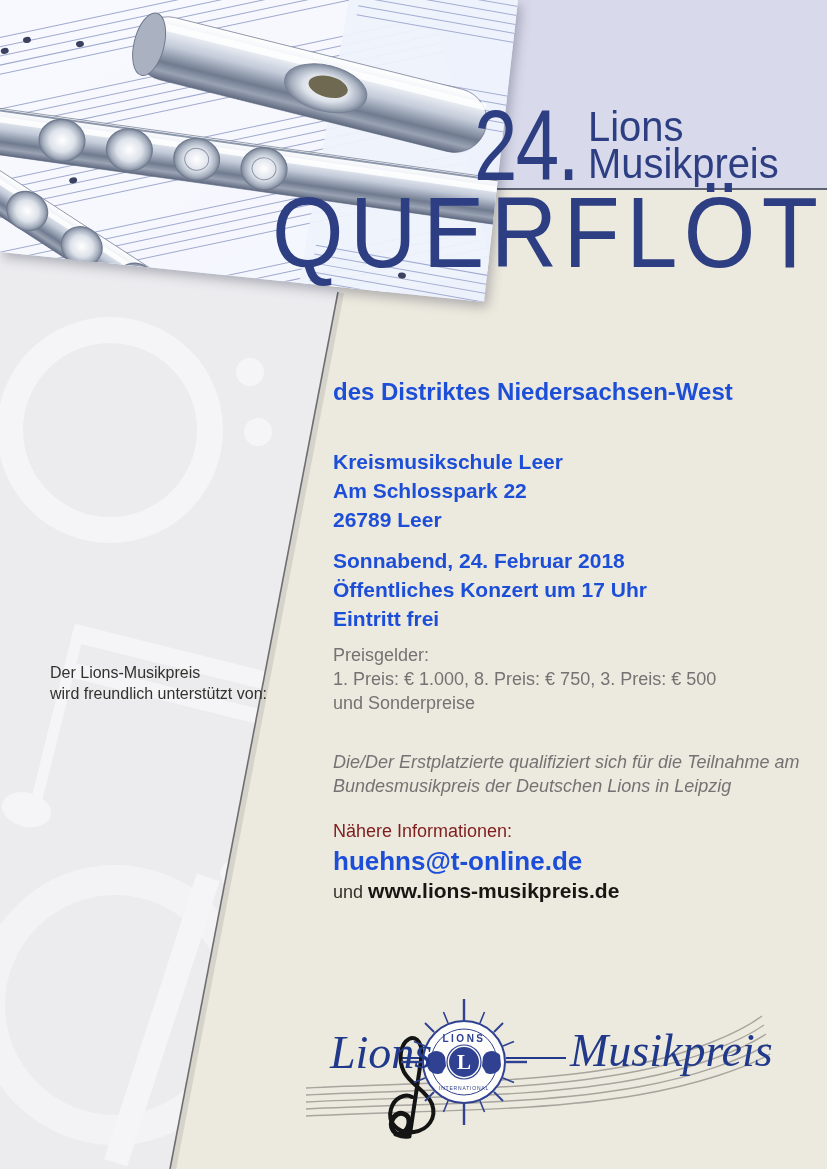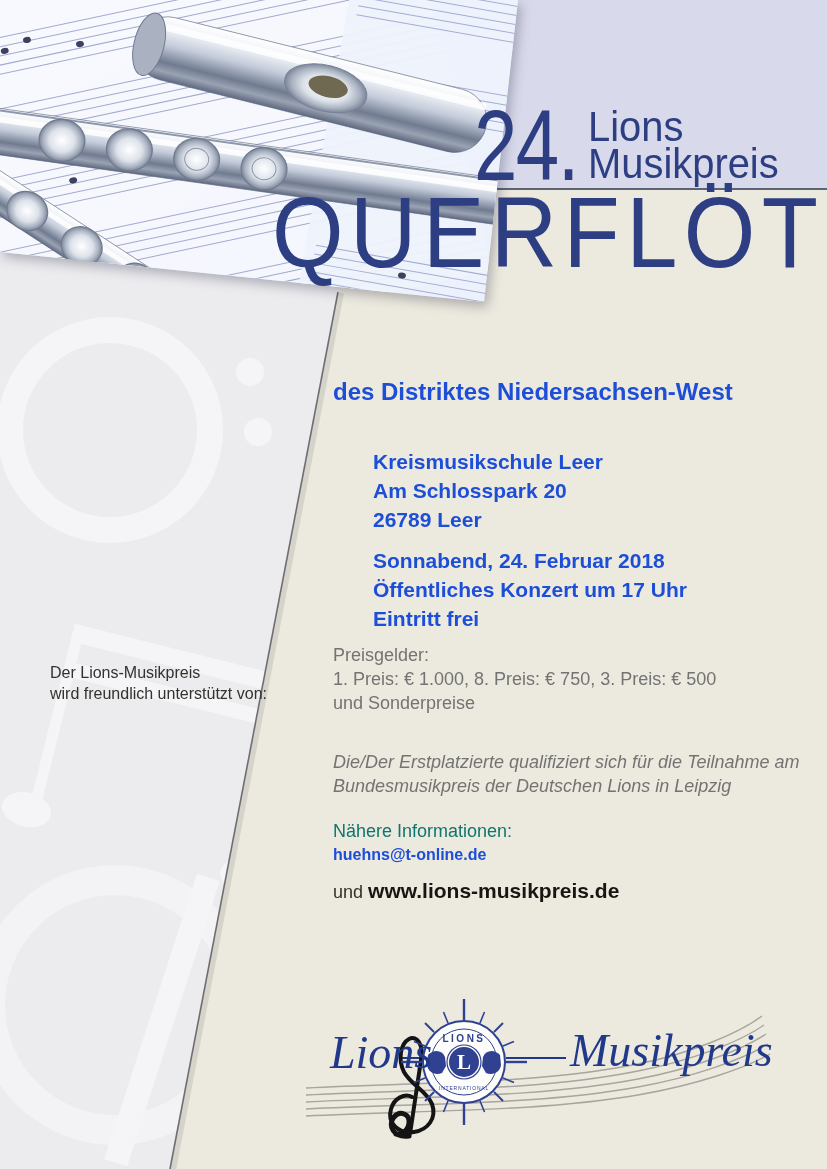--- a/index.html
+++ b/index.html
@@ -22,28 +22,28 @@
   .title-num{left:474px;top:95px;font-size:100px;line-height:100px;font-weight:400;
              transform:scaleX(.78);transform-origin:left top;letter-spacing:-2px;z-index:4;}
   .title-brand{left:588px;top:108px;font-size:42px;line-height:37px;font-weight:400;
                transform:scaleX(.95);transform-origin:left top;z-index:4;}
   .title-main{left:272px;top:182px;font-size:100px;line-height:100px;font-weight:400;
               letter-spacing:7px;transform:scaleX(.92);transform-origin:left top;z-index:4;}
 
   
   .content{z-index:4;left:333px;color:#1d4ed8;}
   .subtitle{top:378px;font-size:24px;font-weight:700;}
-  .blk{font-size:21px;font-weight:700;line-height:29px;margin-left:40px;}
+  .blk{font-size:21px;font-weight:700;line-height:29px;}
   .venue{top:447px;}
   .event{top:546px;}
   .gray{color:#737373;font-weight:400;font-size:18px;line-height:24px;}
   .prizes{top:643px;}
   .qualif{top:750px;font-style:italic;}
-  .info-label{top:821px;font-size:18px;font-weight:400;color:#0f766e;}
-  .email{top:846px;font-size:16px;font-weight:700;}
+  .info-label{top:821px;font-size:18px;font-weight:400;color:#7f1d1d;}
+  .email{top:846px;font-size:26px;font-weight:700;}
   .webline{top:879px;font-size:18px;font-weight:400;color:#33312c;}
   .webline b{font-size:21px;font-weight:700;color:#181613;}
 
   
   .side{z-index:4;left:50px;}
   .side-intro{top:662px;font-size:16px;line-height:21px;color:#34322e;}
   .hartmann{top:712px;left:46px;width:110px;text-align:center;}
   .h-ring{width:17px;height:17px;border:2px solid #24466b;border-radius:50%;margin:0 auto 3px;
           font:italic 700 11px "Liberation Serif",serif;color:#24466b;line-height:16px;}
   .h-name{font-size:7px;font-weight:700;letter-spacing:1.2px;color:#2c4763;}
@@ -211,21 +211,21 @@
   <div class="abs title-brand t-navy">
     <div>Lions</div>
     <div>Musikpreis</div>
   </div>
   <div class="abs title-main t-navy">QUERFLÖTE</div>
 
   <div class="abs content subtitle">des Distriktes Niedersachsen-West</div>
 
   <div class="abs content blk venue">
     <div>Kreismusikschule Leer</div>
-    <div>Am Schlosspark 20</div>
+    <div>Am Schlosspark 22</div>
     <div>26789 Leer</div>
   </div>
 
   <div class="abs content blk event">
     <div>Sonnabend, 24. Februar 2018</div>
     <div>Öffentliches Konzert um 17 Uhr</div>
     <div>Eintritt frei</div>
   </div>
 
   <div class="abs content gray prizes">

